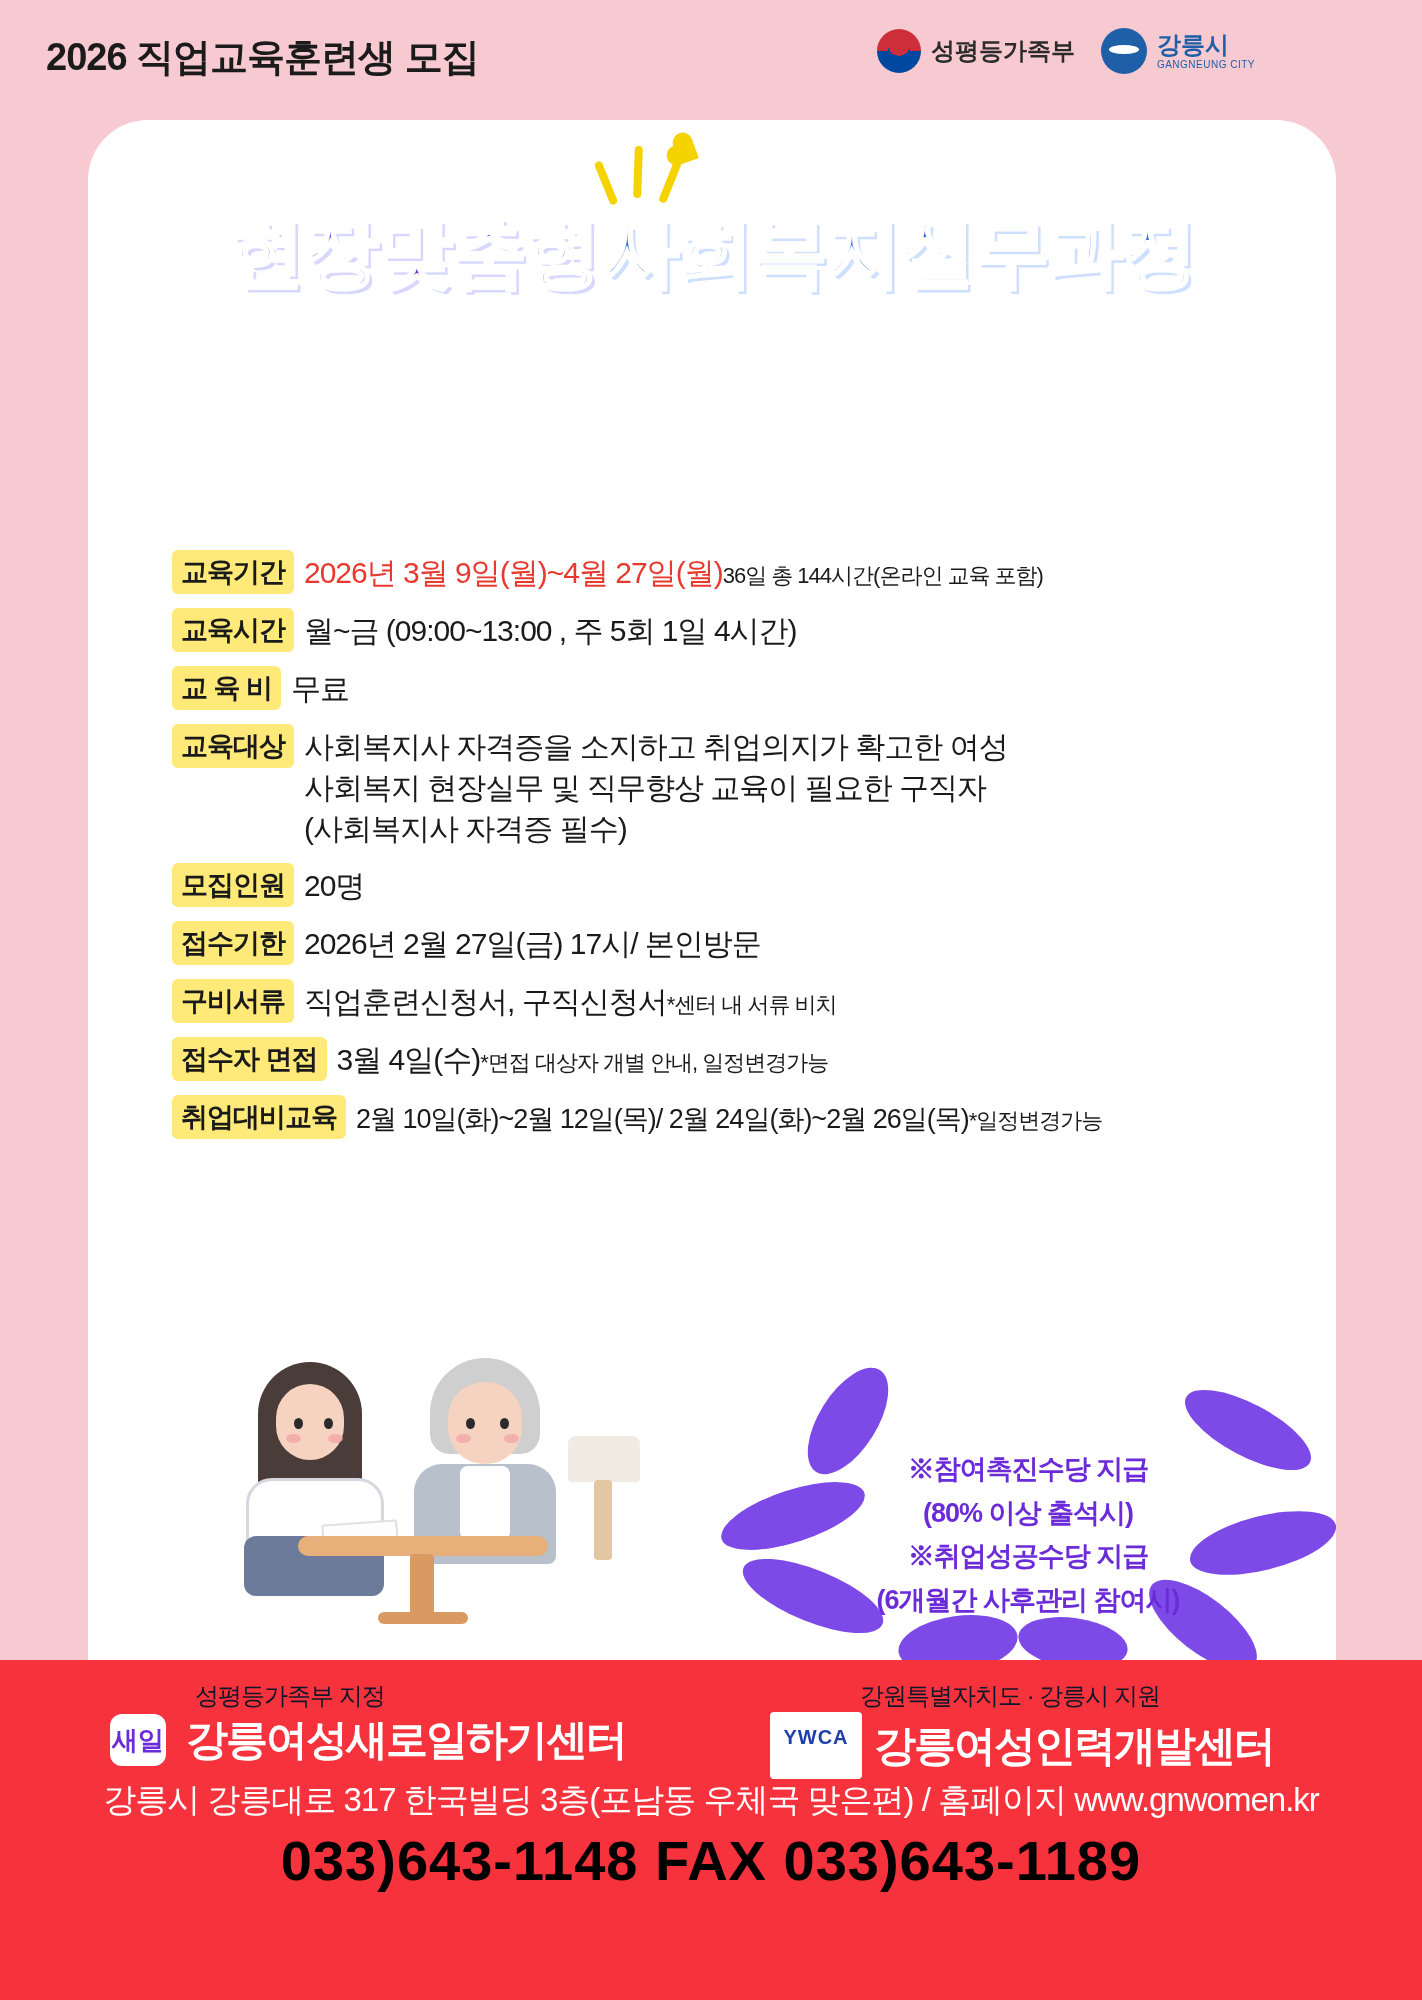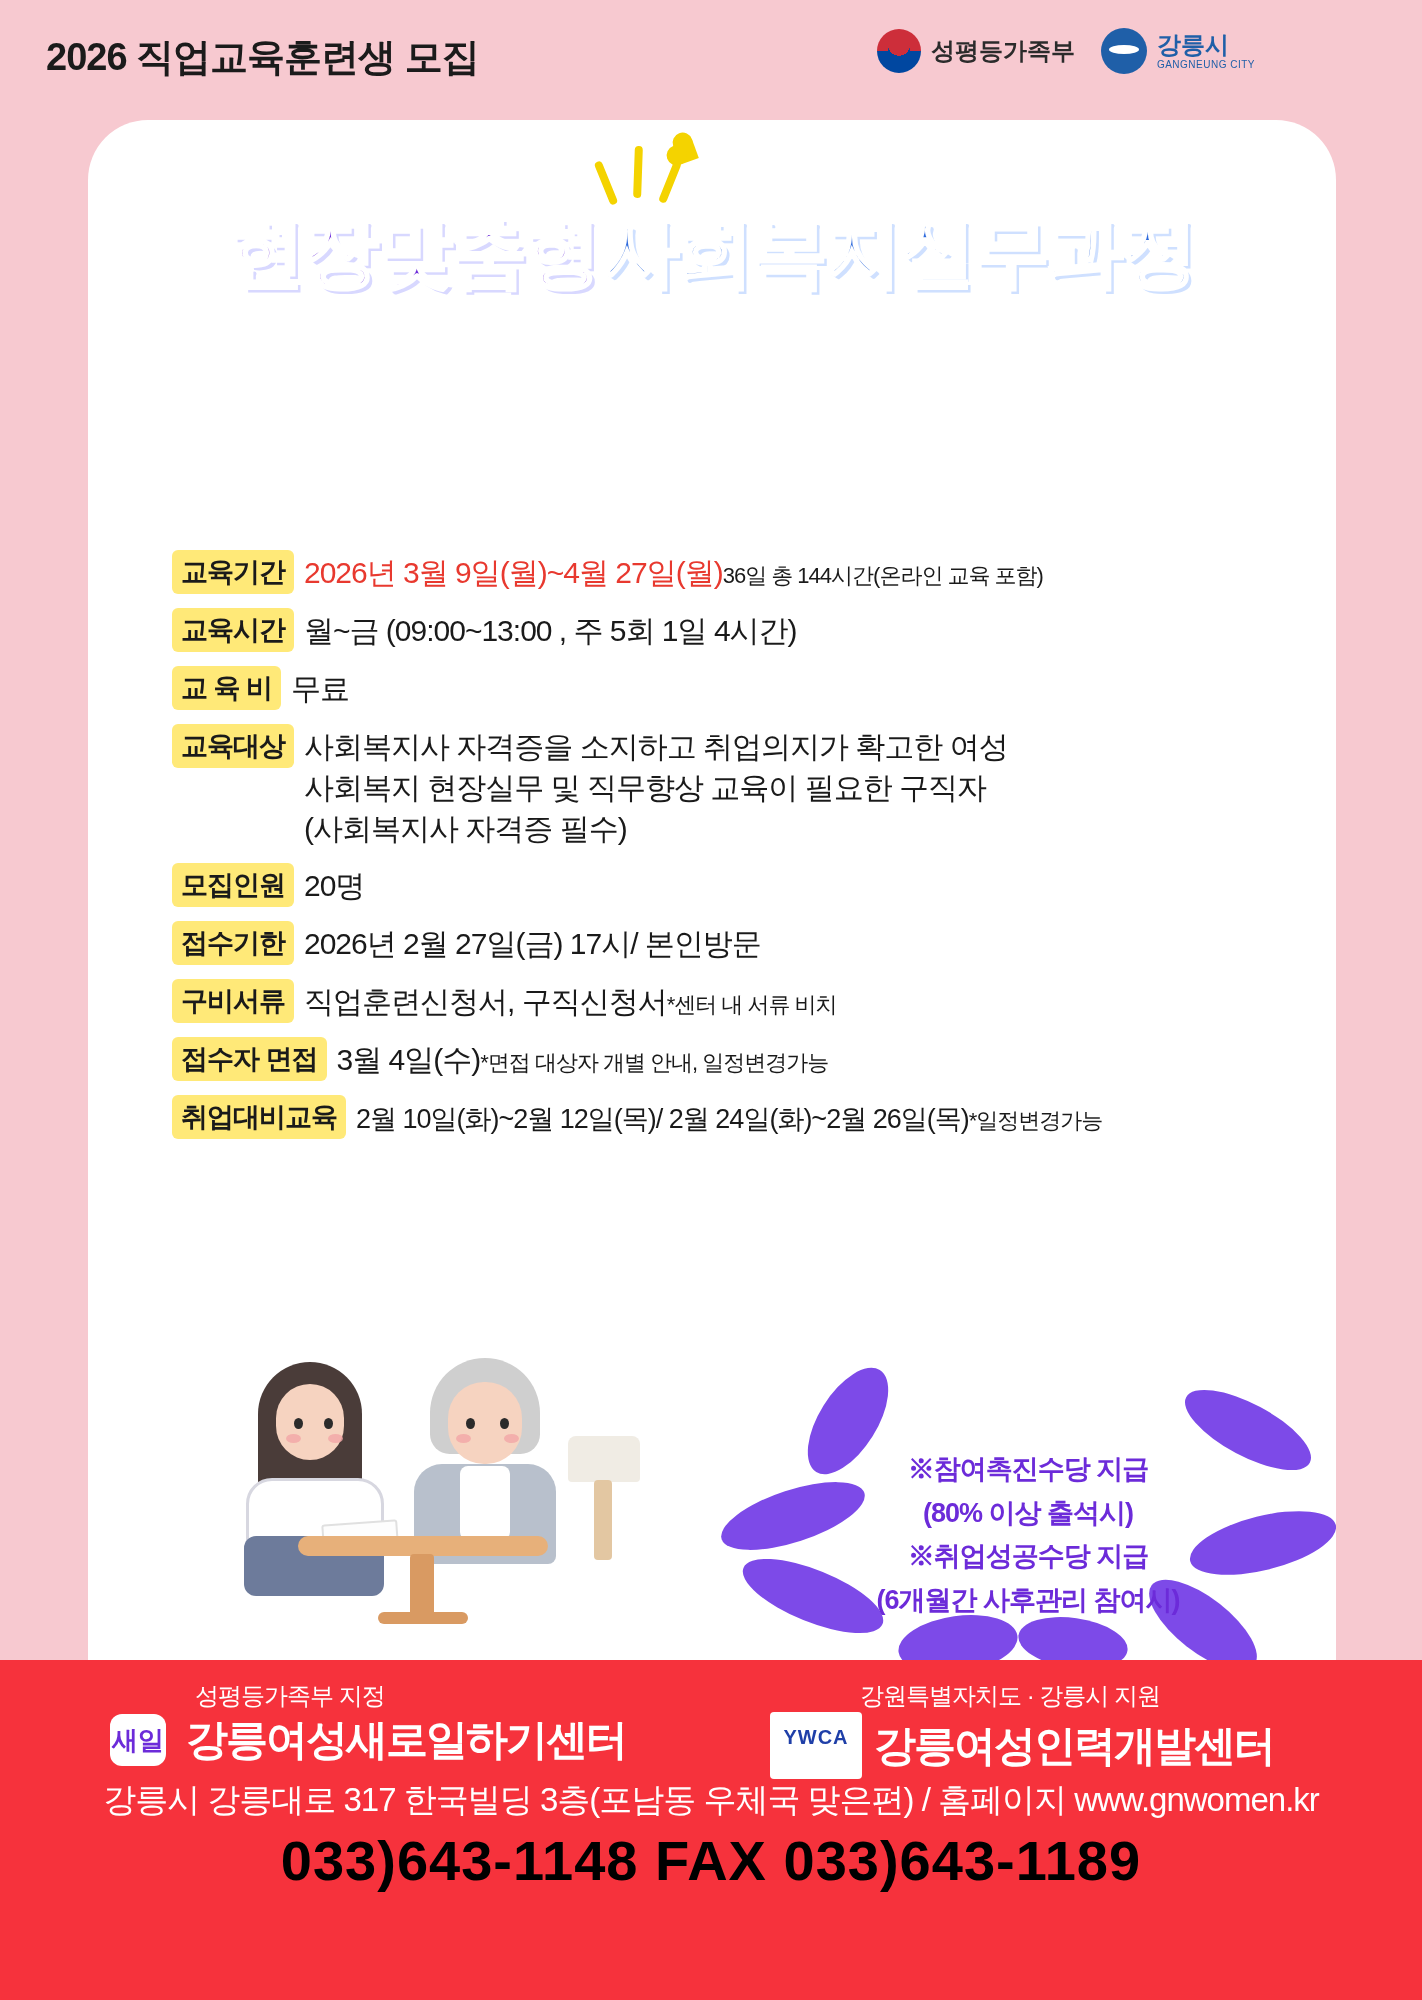--- a/index.html
+++ b/index.html
@@ -151,21 +151,21 @@
     position:absolute;left:40px;top:28px;width:480px;text-align:center;
     color:#6c2bd9;font-size:27px;font-weight:bold;line-height:1.62;letter-spacing:-1px;
   }
 
   
   .footer{
     position:absolute;left:0;top:1660px;width:1422px;height:340px;
     background:#f6323c;
   }
   .f-sub{
-    position:absolute;color:#ffffff;font-size:24px;letter-spacing:-1px;
+    position:absolute;color:#0f172a;font-size:24px;letter-spacing:-1px;
   }
   .f-sub-l{left:195px;top:20px;}
   .f-sub-r{left:860px;top:20px;}
   .f-org-l{position:absolute;left:110px;top:52px;display:flex;align-items:center;gap:20px;}
   .f-org-r{position:absolute;left:770px;top:52px;display:flex;align-items:center;gap:12px;}
   .saeil{
     width:56px;height:52px;border-radius:12px;background:#ffffff;
     color:#6c2bd9;font-size:26px;font-weight:bold;text-align:center;line-height:52px;
   }
   .ywca{

